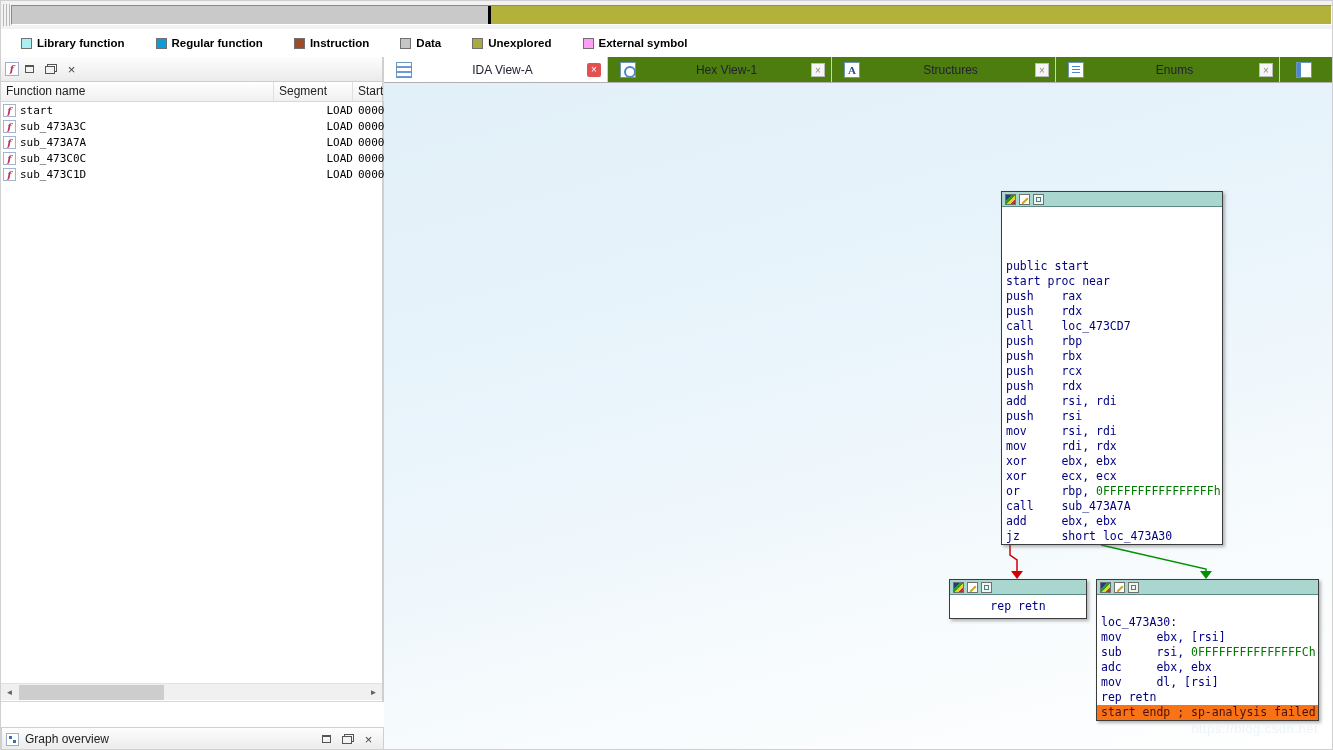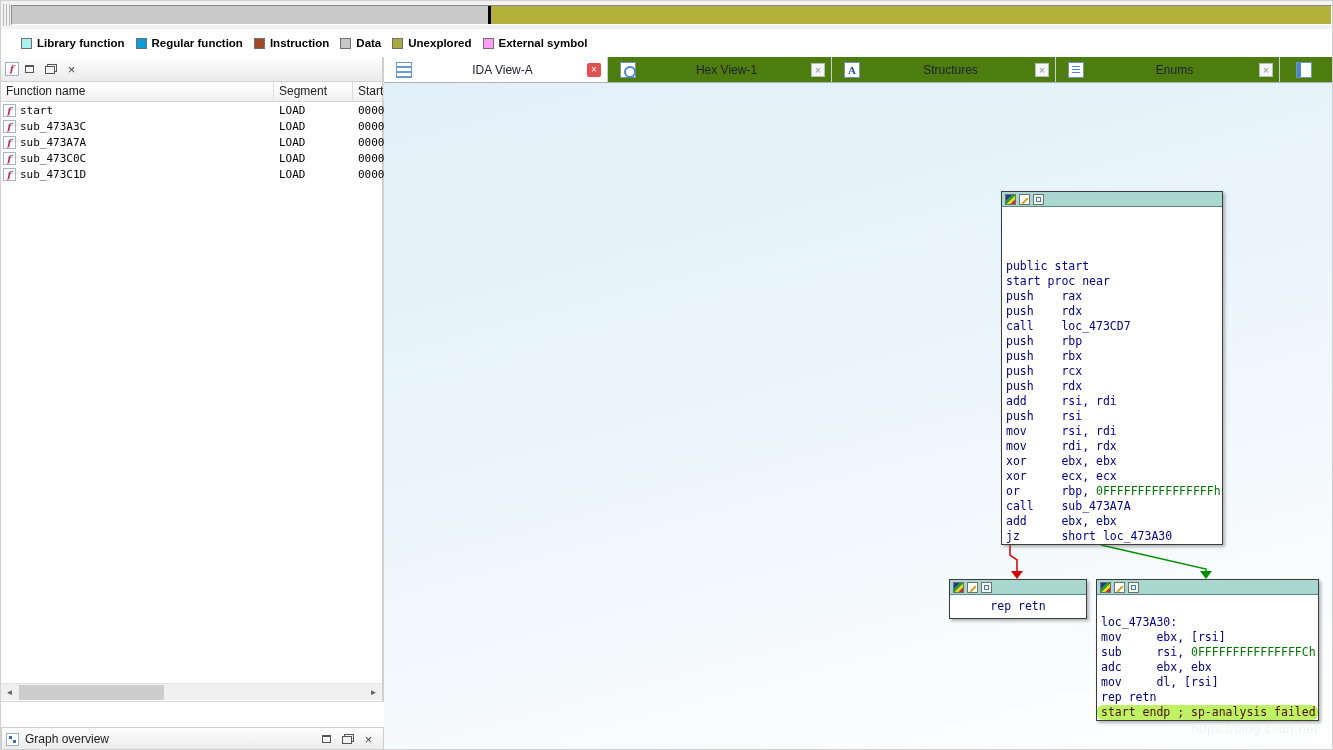--- a/index.html
+++ b/index.html
@@ -12,21 +12,21 @@
   .drag-handle { position:absolute; left:2px; top:3px; width:7px; height:22px;
     background:repeating-linear-gradient(90deg,#b8b8b8 0 1px, transparent 1px 3px); }
   .navband { position:absolute; left:10px; top:4px; width:1321px; height:20px; display:flex;
     border:1px solid; border-color:#8a8a8a #ffffff #ffffff #8a8a8a; overflow:hidden; }
   .nav-gray { width:476px; height:100%; }
   .nav-marker { width:3px; height:100%; background:#000000; }
   .nav-olive { flex:1; height:100%; }
 
   
   .legend { position:absolute; left:0; top:28px; width:1333px; height:28px; background:#ffffff;
-    display:flex; align-items:center; padding-left:20px; gap:11px;
+    display:flex; align-items:center; padding-left:20px; gap:31px;
     font-size:11.5px; font-weight:bold; color:#000; }
   .legend-item { display:flex; align-items:center; gap:5px; }
   .swatch { width:11px; height:11px; border:1px solid #707070; display:inline-block; }
 
   
   .main { position:absolute; left:0; top:56px; width:1333px; height:694px; background:#ffffff; }
   .left-col { position:absolute; left:0; top:0; width:383px; height:694px; background:#ffffff; }
 
   
   .functions-window { position:absolute; left:0; top:0; width:383px; height:645px;
@@ -48,21 +48,21 @@
     background:linear-gradient(#ffffff,#f0f0f0); border-bottom:1px solid #d8d8d8;
     font-size:12px; color:#222; }
   .list-header .col { padding:2px 0 0 5px; border-right:1px solid #e0e0e0; overflow:hidden; white-space:nowrap; }
 
   .func-rows { }
   .func-row { display:grid; grid-template-columns:273px 79px 31px; height:16px; align-items:center;
     font-family:"DejaVu Sans Mono", monospace; font-size:11px; color:#000; }
   .func-name { display:flex; align-items:center; gap:4px; padding-left:2px; overflow:hidden; white-space:nowrap; }
   .func-icon { width:13px; height:13px; min-width:13px; border:1px solid #a8b4c8; background:#fff; color:#c03060;
     font:italic bold 10px "DejaVu Serif", serif; display:flex; align-items:center; justify-content:center; }
-  .cell { padding-left:5px; overflow:hidden; white-space:nowrap; }
+  .cell { padding-left:5px; overflow:hidden; white-space:nowrap;text-align:right; }
 
   .hscroll { position:absolute; left:0; bottom:1px; width:381px; height:17px; background:#f0f0f0;
     border-top:1px solid #e2e2e2; display:flex; align-items:center; }
   .scroll-arrow { width:17px; height:17px; display:flex; align-items:center; justify-content:center;
     color:#606060; font-size:8px; }
   .scroll-arrow.right { margin-left:auto; }
   .scroll-thumb { position:absolute; left:18px; top:1px; width:145px; height:15px; background:#cdcdcd; }
 
   
   .overview-bar { position:absolute; left:0; top:670px; width:383px; height:24px;
@@ -111,21 +111,21 @@
   .mini-palette { background:linear-gradient(135deg,#30309a 0 30%, #2a9a2a 30% 55%, #d8d830 55% 75%, #c03030 75%); }
   .mini-edit::before { content:""; position:absolute; left:1px; top:5px; width:8px; height:2px;
     background:#caa520; transform:rotate(-45deg); }
   .mini-frame { background:#eef6ee; }
   .mini-frame::before { content:""; position:absolute; left:2px; top:2px; right:2px; bottom:2px; border:1px solid #4a7a9a; }
 
   .bb-body { font-family:"DejaVu Sans Mono", monospace; font-size:11.5px; line-height:15px; color:#000080; }
   .code-line { white-space:pre; height:15px; padding-left:4px; }
   .seg-code  { color:#000080; }
   .seg-const { color:#007800; }
-  .line-fail { background:#bef264;border-radius:6px; }
+  .line-fail { background:#f97316; }
   .seg-fail  { color:#4a1010; }
 
   .bb-start { left:617px; top:108px; width:222px; height:354px; }
   .bb-start .bb-body { padding-top:52px; }
   .bb-rep { left:565px; top:496px; width:138px; height:40px; }
   .bb-rep .bb-body { padding-top:4px; }
   .bb-rep .code-line { padding-left:0; text-align:center; }
   .bb-loc { left:712px; top:496px; width:223px; height:142px; }
   .bb-loc .bb-body { padding-top:20px; }
 

